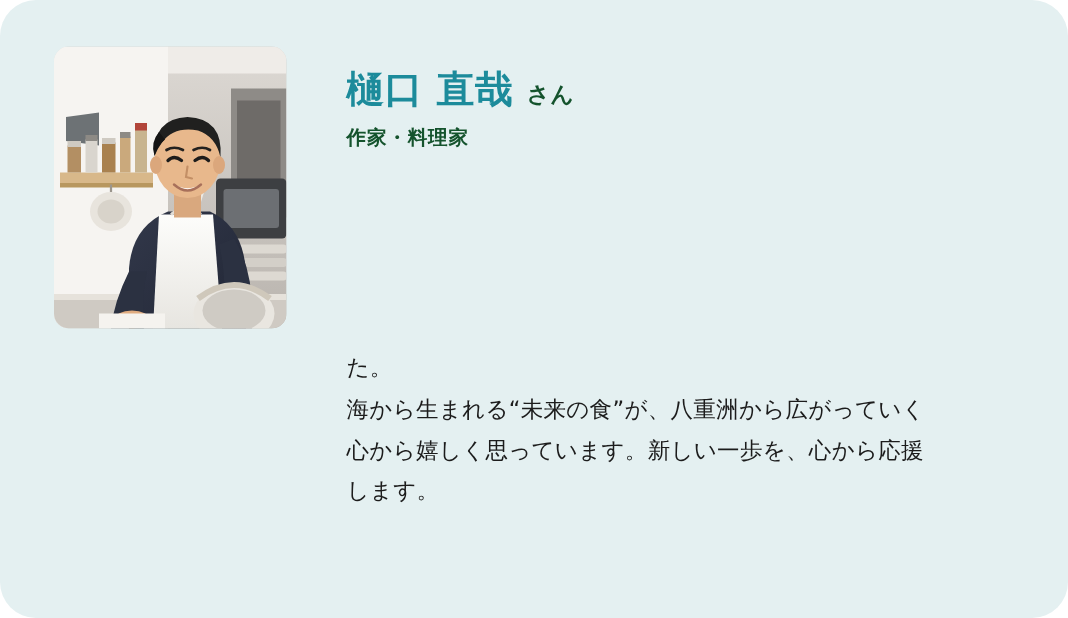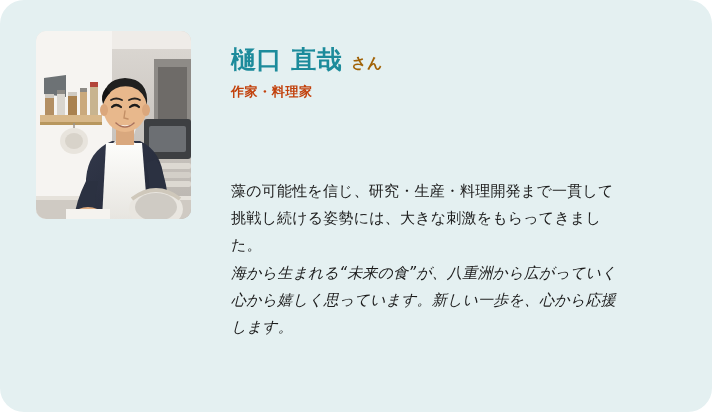--- a/index.html
+++ b/index.html
@@ -52,42 +52,42 @@
   .name {
     font-size: 25px;
     font-weight: bold;
     color: #1c8b9b;
     letter-spacing: 0.5px;
     line-height: 1.25;
   }
   .name-suffix {
     font-size: 15px;
     font-weight: bold;
-    color: #a16207;
+    color: #14532d;
     letter-spacing: 0.5px;
   }
   .role {
     font-size: 13px;
     font-weight: bold;
-    color: #c2410c;
+    color: #14532d;
     letter-spacing: 0.6px;
     margin-top: 8px;
   }
 
   .body-text {
     margin-top: 22px;
     font-size: 15px;
     line-height: 1.82;
     color: #1c1c1c;
     letter-spacing: 0.2px;
     font-weight: 500;
     width: 400px;
   }
   .body-text p { margin: 0; }
-  .body-text p + p { margin-top: 0; font-style: italic; }
+  .body-text p + p { margin-top: 0; }
 </style>
 </head>
 <body>
 
 <div class="card">
 
   <div class="photo-wrap">
     <svg class="photo-svg" viewBox="0 0 155 188" preserveAspectRatio="xMidYMid slice">
       <defs>
         <linearGradient id="wallG" x1="0" y1="0" x2="0" y2="1">
@@ -196,22 +196,22 @@
       <span class="name">樋口 直哉</span>
       <span class="name-suffix">さん</span>
     </div>
 
     <div class="role">作家・料理家</div>
 
     <div class="body-text">
       <p>
         <br>
         <br>
-        <span>藻の可能性を信じ、研究・生産・料理開発まで一貫して</span><br>
-        <span>挑戦し続ける姿勢には、大きな刺激をもらってきまし</span><br>
+        <br>
+        <br>
         <span>た。</span>
       </p>
       <p>
         <span>海から生まれる“未来の食”が、八重洲から広がっていく</span><br>
         <span>心から嬉しく思っています。新しい一歩を、心から応援</span><br>
         <span>します。</span>
       </p>
     </div>
 
   </div>

